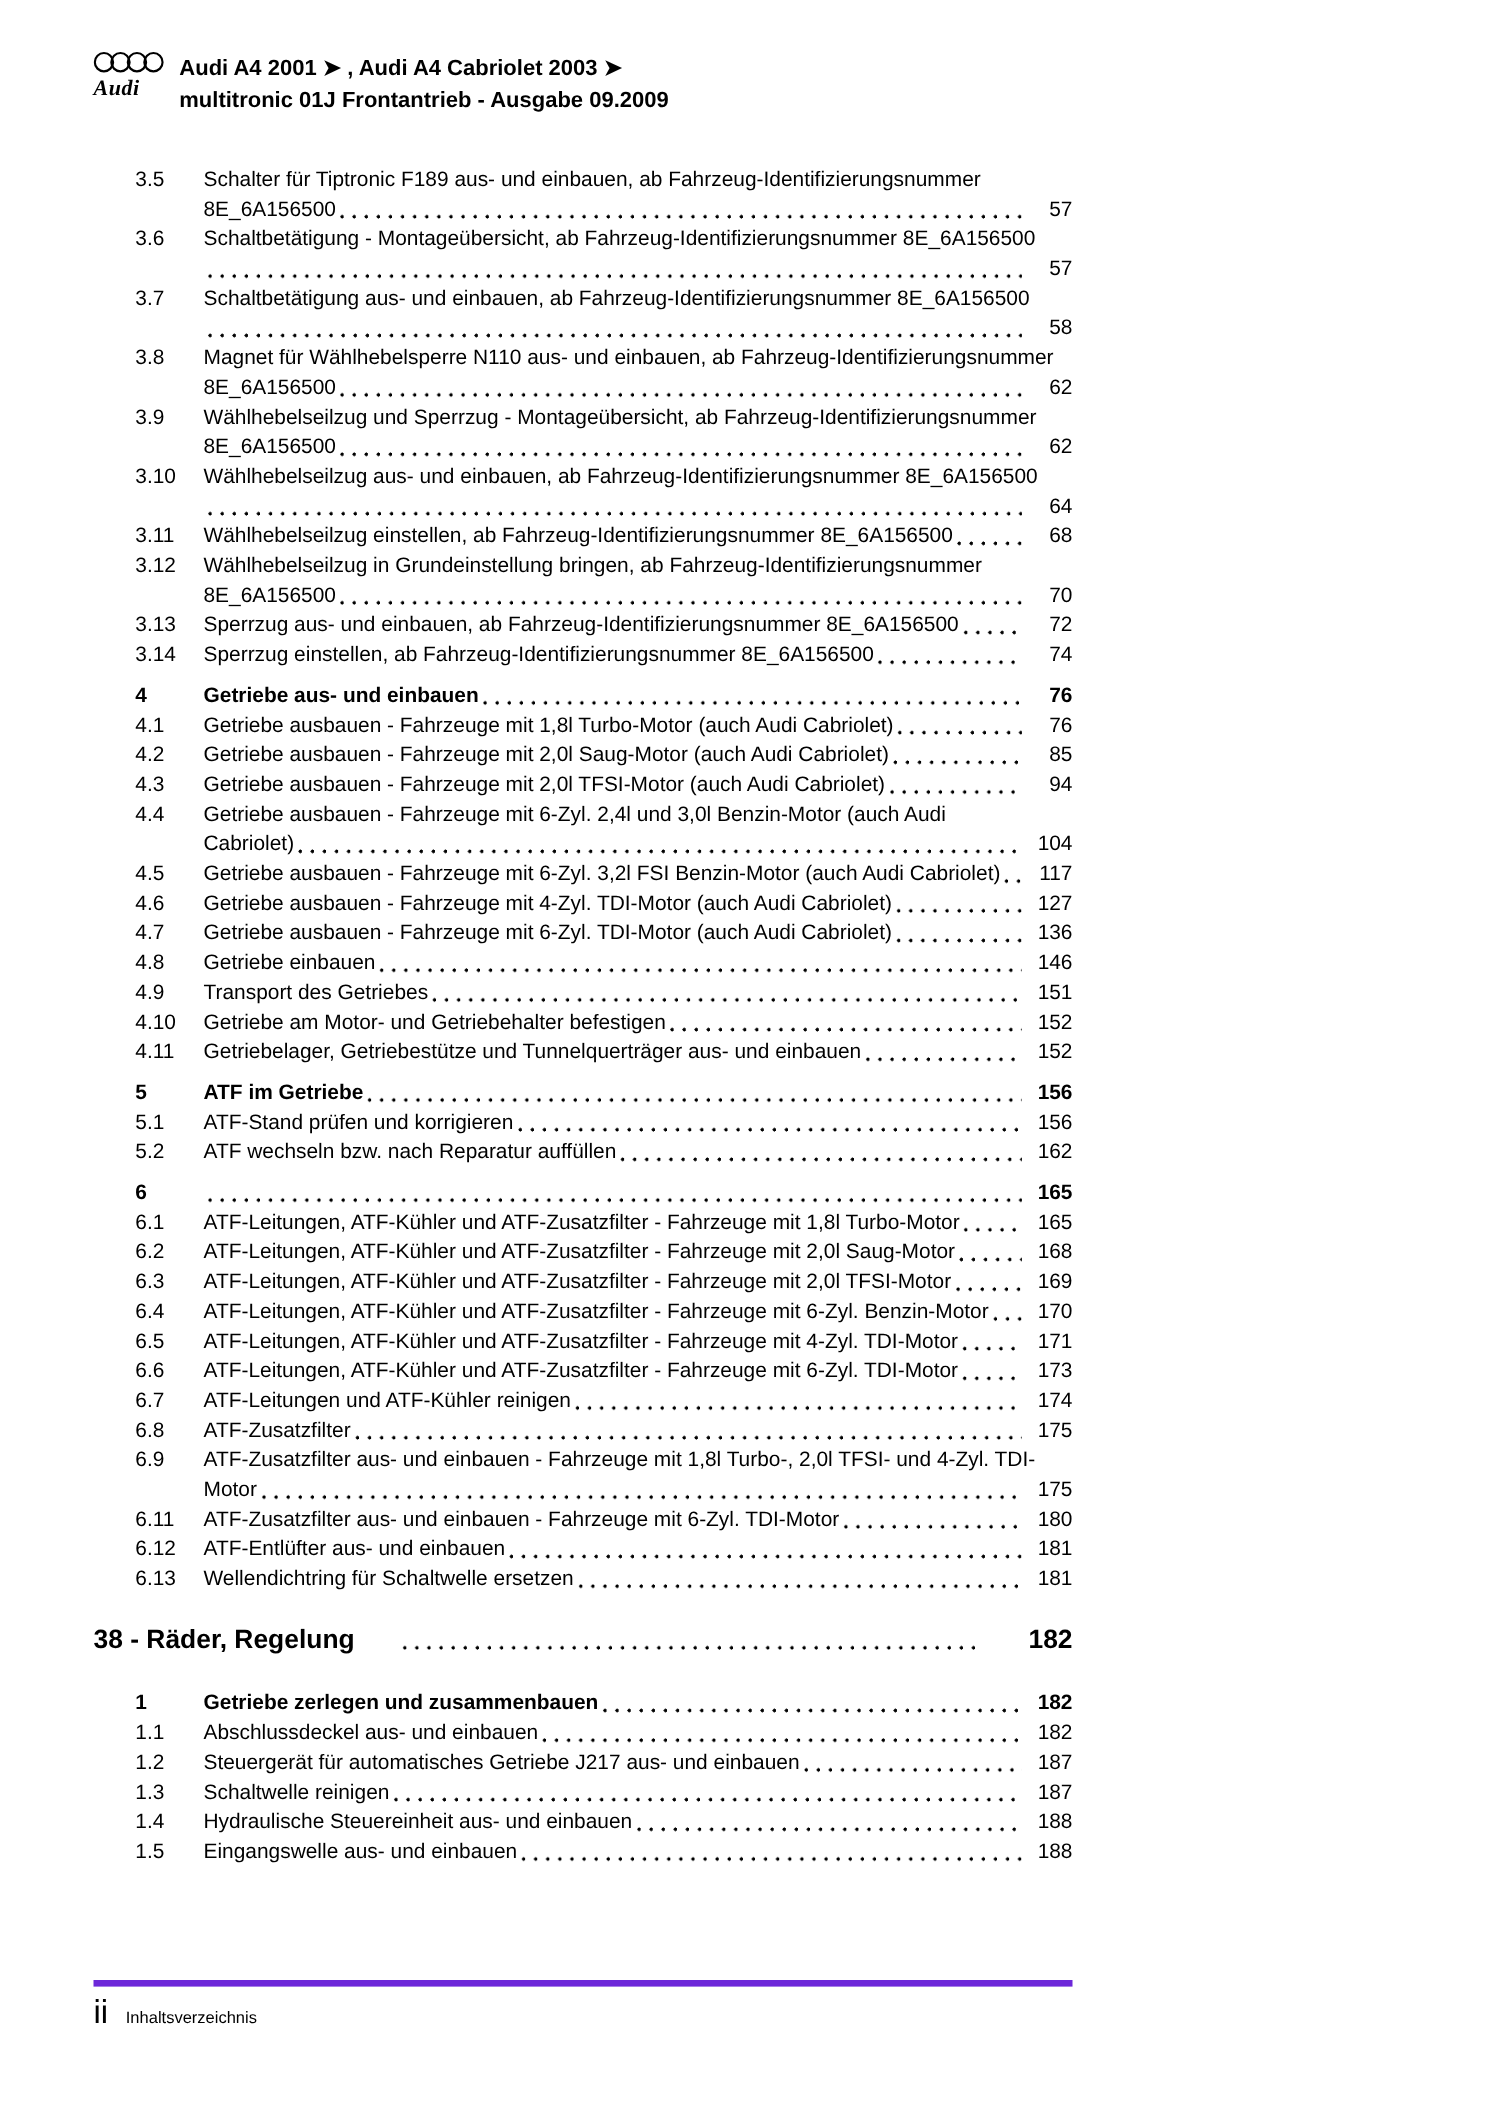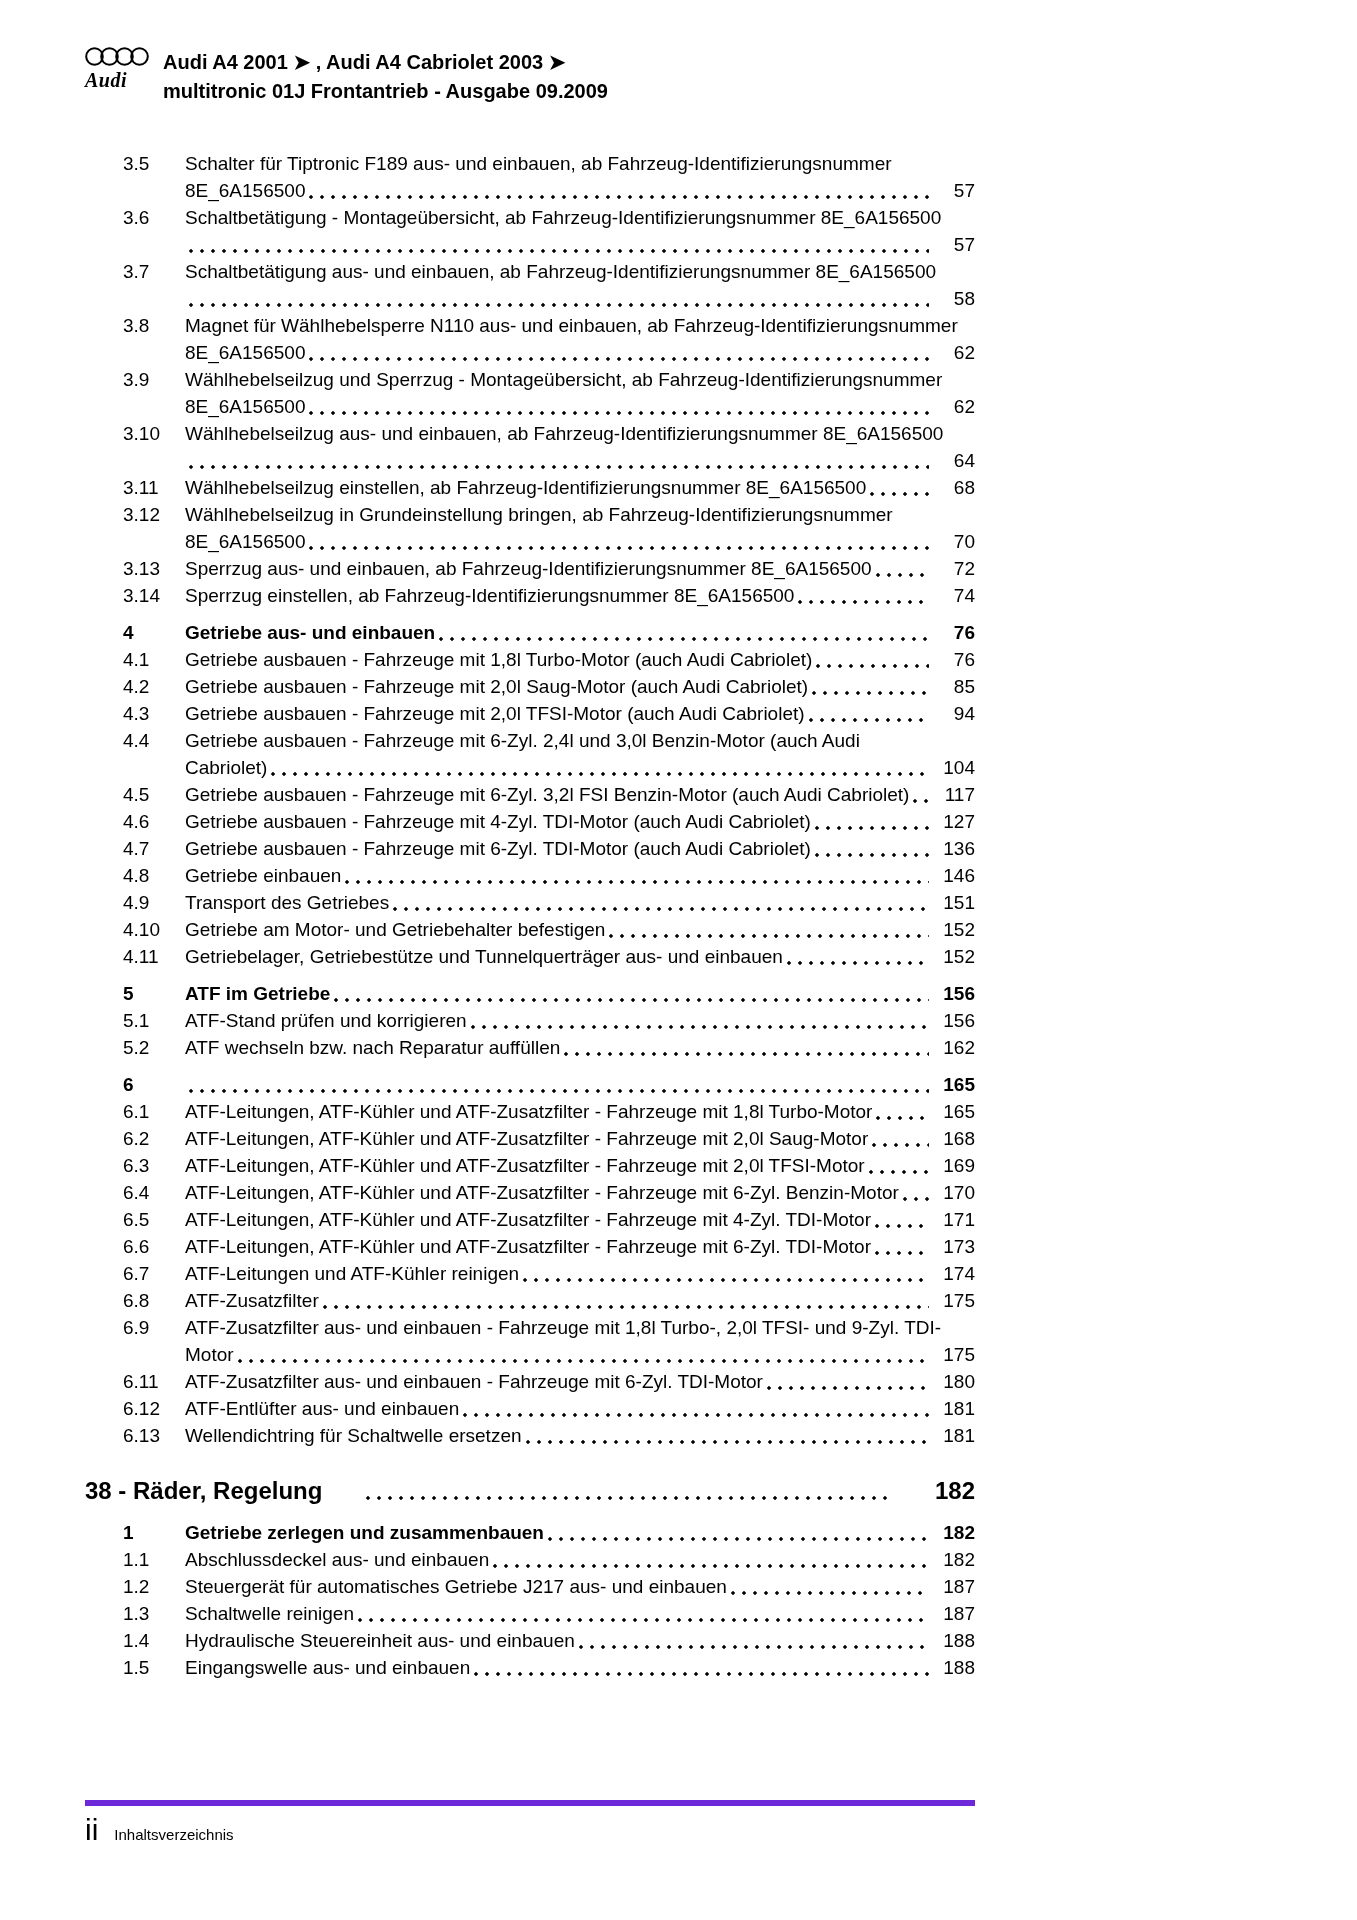--- a/index.html
+++ b/index.html
@@ -88,21 +88,21 @@
     background-position:left bottom;
   }
   .page-num{
     flex:none;
     min-width:38px;
     text-align:right;
   }
   .entry.chapter{
     padding-left:0;
     margin-top:26px;
-    margin-bottom:12px;
+    margin-bottom:28px;
     font-size:24px;
     line-height:32px;
     font-weight:bold;
     gap:40px;
   }
   .entry.chapter .leader{
     margin-bottom:7px;
   }
   .chapter-text{
     flex:none;
@@ -497,21 +497,21 @@
           <div class="last-line">
             <span class="text">ATF-Zusatzfilter</span>
             <span class="leader"></span>
             <span class="page-num">175</span>
           </div>
         </div>
       </div>
       <div class="entry">
         <div class="num">6.9</div>
         <div class="body">
-          <div class="pre-line">ATF-Zusatzfilter aus- und einbauen - Fahrzeuge mit 1,8l Turbo-, 2,0l TFSI- und 9-Zyl. TDI-</div>
+          <div class="pre-line">ATF-Zusatzfilter aus- und einbauen - Fahrzeuge mit 1,8l Turbo-, 2,0l TFSI- und 4-Zyl. TDI-</div>
           <div class="last-line">
             <span class="text">Motor</span>
             <span class="leader"></span>
             <span class="page-num">175</span>
           </div>
         </div>
       </div>
       <div class="entry">
         <div class="num">6.11</div>
         <div class="body">

